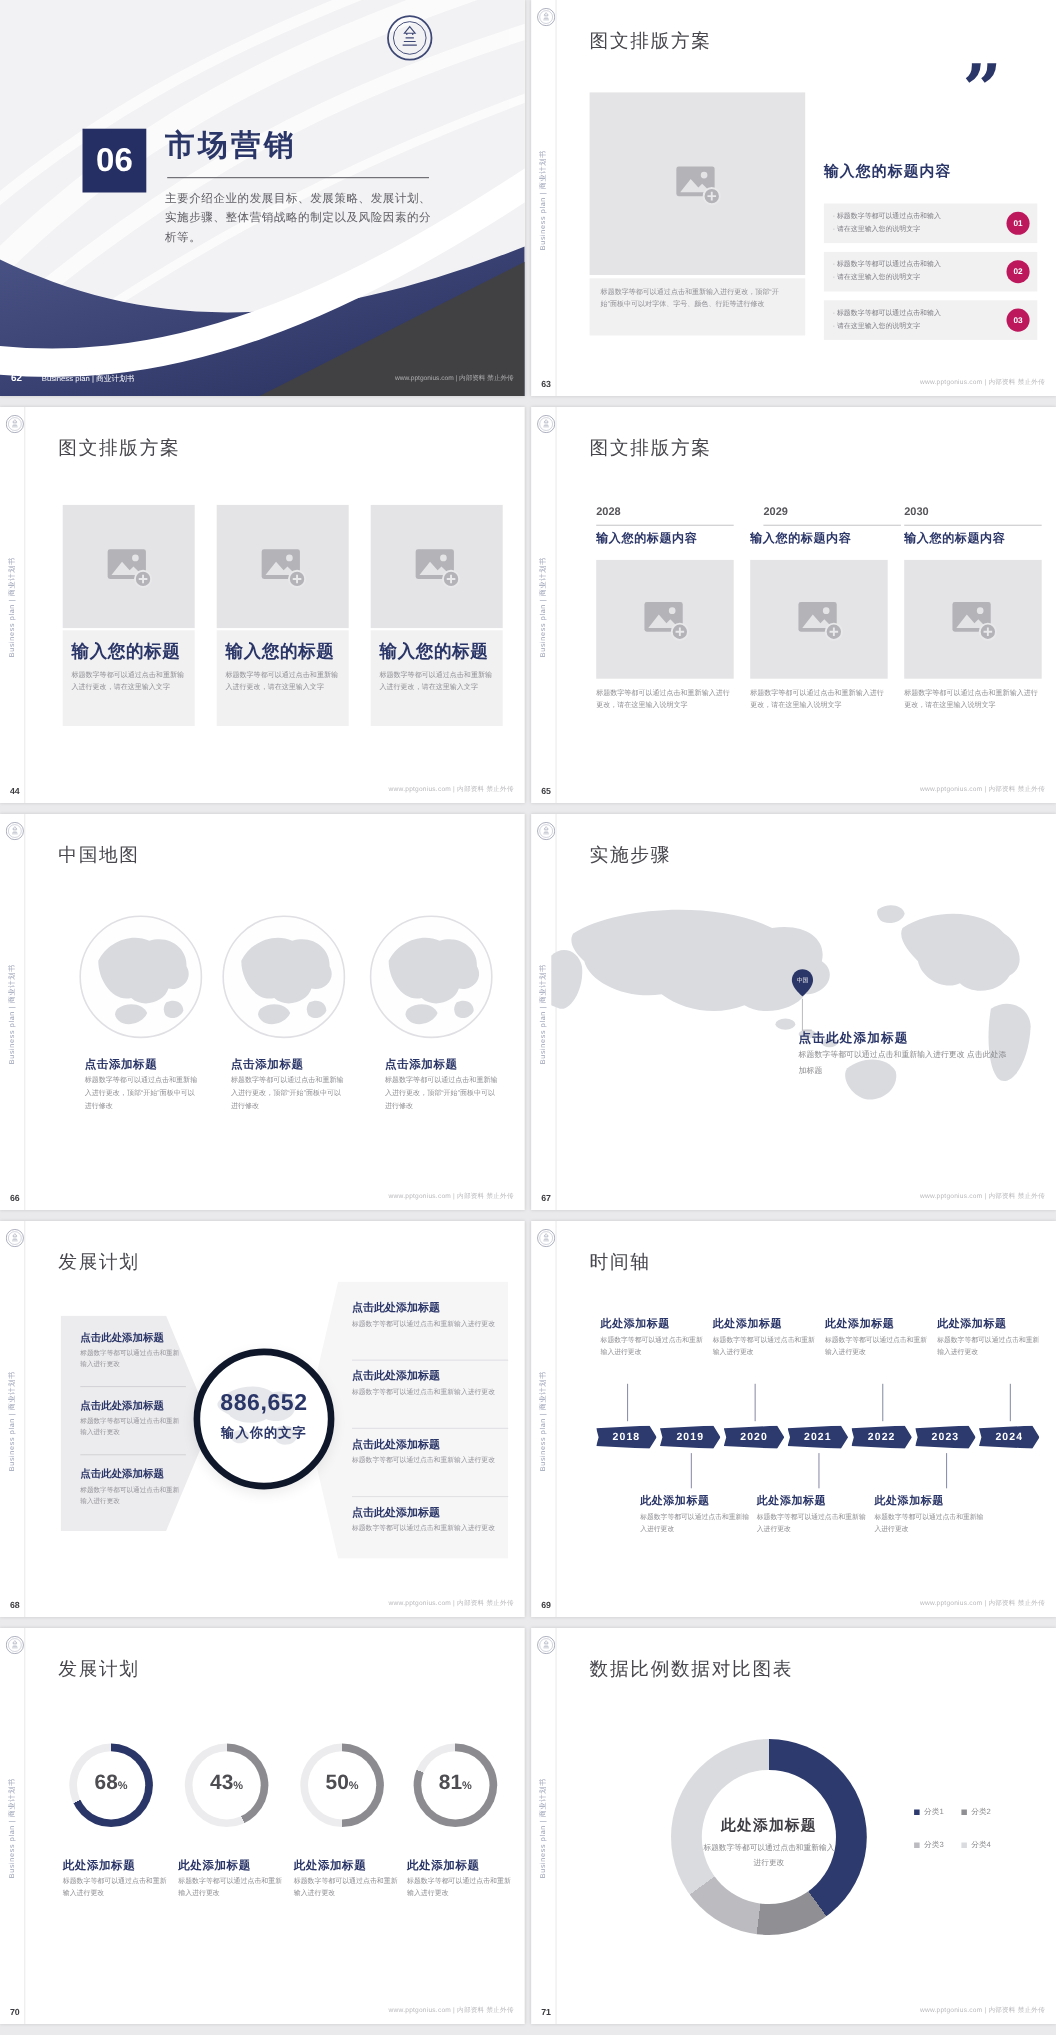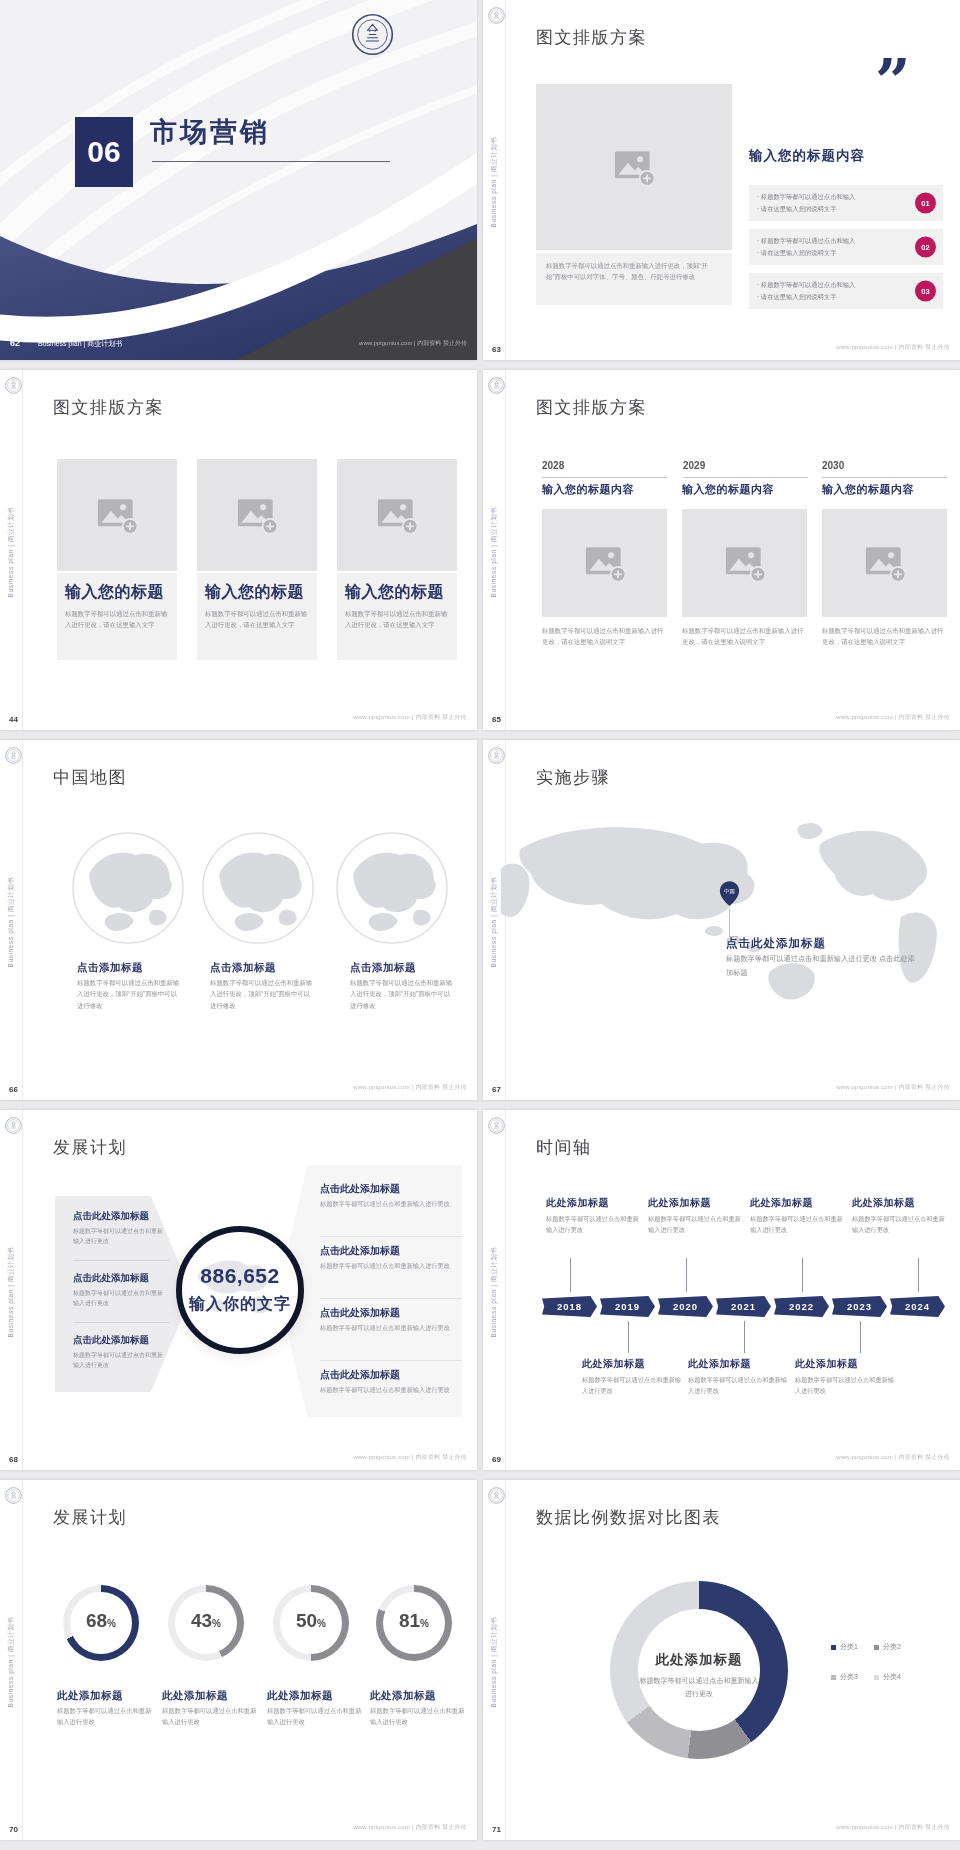--- a/index.html
+++ b/index.html
@@ -13,21 +13,21 @@
   .stitle{position:absolute;left:53px;top:26px;font-size:17px;color:#47474d;letter-spacing:1.5px;}
   .pg{position:absolute;left:9px;bottom:6px;font-size:8px;font-weight:bold;color:#3c3c40;}
   .site{position:absolute;right:10px;bottom:8px;font-size:6px;color:#b9b9bd;letter-spacing:.2px;}
   .h-navy{color:#2b3668;font-weight:bold;}
   .body-txt{color:#8f8f94;font-size:6.4px;line-height:1.78;}
   .ph-icon{position:absolute;left:50%;top:50%;transform:translate(-50%,-50%);width:44px;height:40px;}
   .ph-box{position:absolute;background:#e4e4e6;}
   
   .s62-bg{position:absolute;left:0;top:0;width:477px;height:360px;}
   .seal-lg{position:absolute;left:351px;top:13px;width:43px;height:43px;color:#2b3668;opacity:.9;}
-  .s62-num{position:absolute;left:75px;top:117px;width:58px;height:70px;background:#262f63;color:#fff;font-size:30px;font-weight:bold;display:flex;align-items:center;justify-content:center;}
+  .s62-num{position:absolute;left:75px;top:117px;width:58px;height:58px;background:#262f63;color:#fff;font-size:30px;font-weight:bold;display:flex;align-items:center;justify-content:center;}
   .s62-title{position:absolute;left:150px;top:114px;font-size:27px;font-weight:bold;color:#2b3668;letter-spacing:3px;}
   .s62-rule{position:absolute;left:152px;top:161px;width:238px;height:0;border-top:1px solid #63636a;}
   .s62-desc{position:absolute;left:150px;top:173px;width:245px;font-size:10.5px;color:#5d5d63;line-height:1.66;letter-spacing:.5px;}
   .s62-footer{position:absolute;left:10px;bottom:11px;color:#fff;font-size:7px;display:flex;align-items:baseline;gap:18px;}
   .s62-footer .n{font-size:9px;font-weight:bold;}
   .s62-site{position:absolute;right:10px;bottom:12px;font-size:6px;color:rgba(255,255,255,.55);}
   
   .s63-ph{left:53px;top:84px;width:196px;height:166px;}
   .s63-cap{position:absolute;left:53px;top:253px;width:196px;height:52px;background:#f1f1f2;box-sizing:border-box;padding:7px 10px;}
   .s63-quote{position:absolute;left:392px;top:54px;font-family:"DejaVu Serif","Liberation Serif",serif;font-weight:bold;font-size:62px;line-height:.9;color:#2b3668;}
@@ -58,21 +58,21 @@
   
   .s68-lshape{position:absolute;left:55px;top:86px;width:137px;height:196px;background:#ececee;clip-path:polygon(0 0,70% 0,100% 50%,70% 100%,0 100%);}
   .s68-rshape{position:absolute;left:278px;top:55px;width:184px;height:252px;background:#f6f6f7;clip-path:polygon(16% 0,100% 0,100% 100%,16% 100%,0 50%);}
   .s68-li{position:absolute;left:73px;width:94px;}
   .s68-li .hd{font-size:9.5px;}
   .s68-li .tx{margin-top:3px;font-size:6px;line-height:1.7;color:#94949a;}
   .s68-ldiv{position:absolute;left:73px;width:96px;border-top:1px solid #d4d4d8;}
   .s68-circle{position:absolute;left:176px;top:116px;width:116px;height:116px;border-radius:50%;background:#fff;border:6px solid #0f172a;box-shadow:0 4px 12px rgba(0,0,0,.08);}
   .s68-circle svg{position:absolute;left:8px;top:18px;width:100px;height:80px;opacity:.45;}
   .s68-val{position:absolute;left:0;top:32px;width:100%;text-align:center;font-size:21px;font-weight:bold;color:#2b3668;letter-spacing:.5px;}
-  .s68-vlabel{position:absolute;left:0;top:62px;width:100%;text-align:center;font-size:16px;font-weight:bold;color:#2b3668;letter-spacing:1px;}
+  .s68-vlabel{position:absolute;left:0;top:62px;width:100%;text-align:center;font-size:12px;font-weight:bold;color:#2b3668;letter-spacing:1px;}
   .s68-ri{position:absolute;left:320px;width:142px;}
   .s68-rdiv{position:absolute;left:320px;width:142px;border-top:1px solid #e2e2e5;}
   
   .s69-top{position:absolute;width:94px;}
   .s69-top .hd{font-size:10px;letter-spacing:.5px;}
   .s69-top .tx{margin-top:4px;font-size:6.2px;line-height:1.7;color:#8f8f94;}
   .s69-tick{position:absolute;width:0;border-left:1px solid #8d93ab;}
   .chip{position:absolute;top:186px;width:55px;height:21px;background:#2d3a6e;color:#fff;font-size:9.5px;font-weight:bold;letter-spacing:1px;display:flex;align-items:center;justify-content:center;clip-path:polygon(0 12%,88% 0,100% 50%,88% 100%,0 88%,4% 50%);}
   .s69-bot{position:absolute;width:102px;}
   .s69-bot .hd{font-size:10px;letter-spacing:.5px;}
@@ -161,20 +161,21 @@
       <path d="M0,236 C130,298 270,306 477,224 L477,360 L0,360 Z" fill="url(#navygrad)"></path>
       <path d="M-40,322 C150,356 320,276 520,140" stroke="#ffffff" stroke-width="26" fill="none"></path>
       <polygon points="236,360 477,238 477,360" fill="#414144"></polygon>
     </svg>
     <svg class="seal-lg">
         <use href="#seal"></use>
       </svg>
     <div class="s62-num">06</div>
     <div class="s62-title">市场营销</div>
     <div class="s62-rule"></div>
+    <div class="s62-desc">主要介绍企业的发展目标、发展策略、发展计划、实施步骤、整体营销战略的制定以及风险因素的分析等。</div>
     <div class="s62-footer">
       <span class="n">62</span>
       <span>Business plan | 商业计划书</span>
     </div>
     <div class="s62-site">www.pptgonius.com | 内部资料 禁止外传</div>
   </div>
 
   <div class="slide">
     <div class="sidebar"></div>
     <svg class="seal-sm">
@@ -261,21 +262,21 @@
 
     <div class="s65-year" style="left:59px">2028</div>
     <div class="s65-head h-navy" style="left:59px">输入您的标题内容</div>
     <div class="ph-box s65-img" style="left:59px">
         <svg class="ph-icon">
           <use href="#imgph"></use>
         </svg>
       </div>
     <div class="s65-tx body-txt" style="left:59px">标题数字等都可以通过点击和重新输入进行更改，请在这里输入说明文字</div>
 
-    <div class="s65-year" style="left:200px">2029</div>
+    <div class="s65-year" style="left:211px">2029</div>
     <div class="s65-head h-navy" style="left:199px">输入您的标题内容</div>
     <div class="ph-box s65-img" style="left:199px">
         <svg class="ph-icon">
           <use href="#imgph"></use>
         </svg>
       </div>
     <div class="s65-tx body-txt" style="left:199px">标题数字等都可以通过点击和重新输入进行更改，请在这里输入说明文字</div>
 
     <div class="s65-year" style="left:339px">2030</div>
     <div class="s65-head h-navy" style="left:339px">输入您的标题内容</div>

